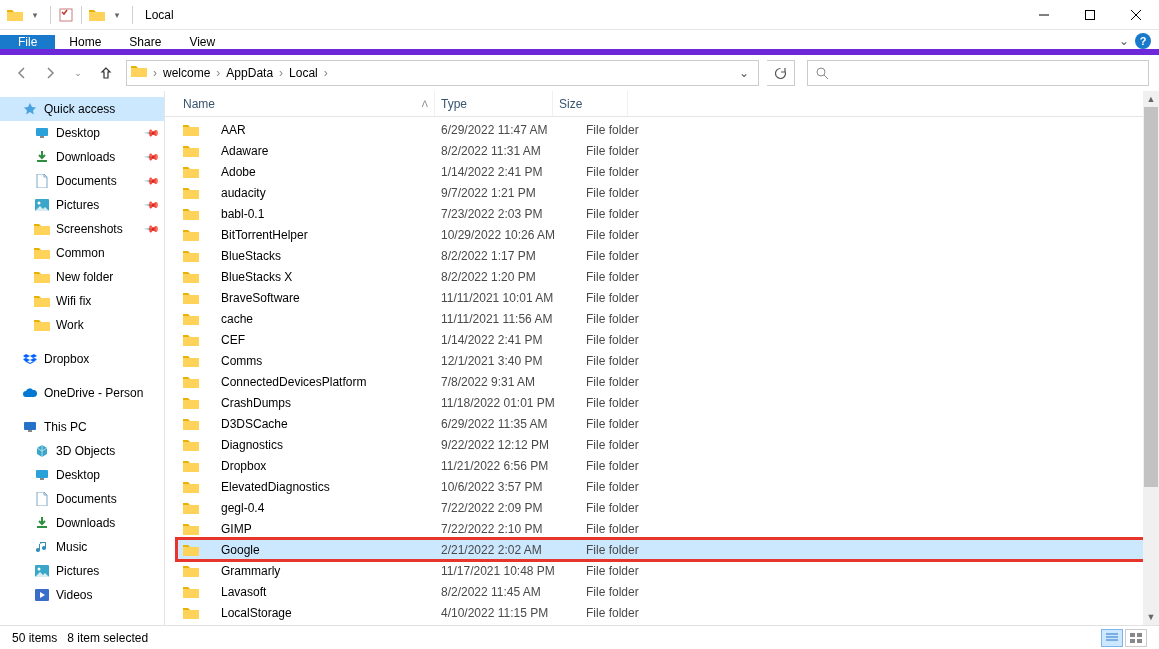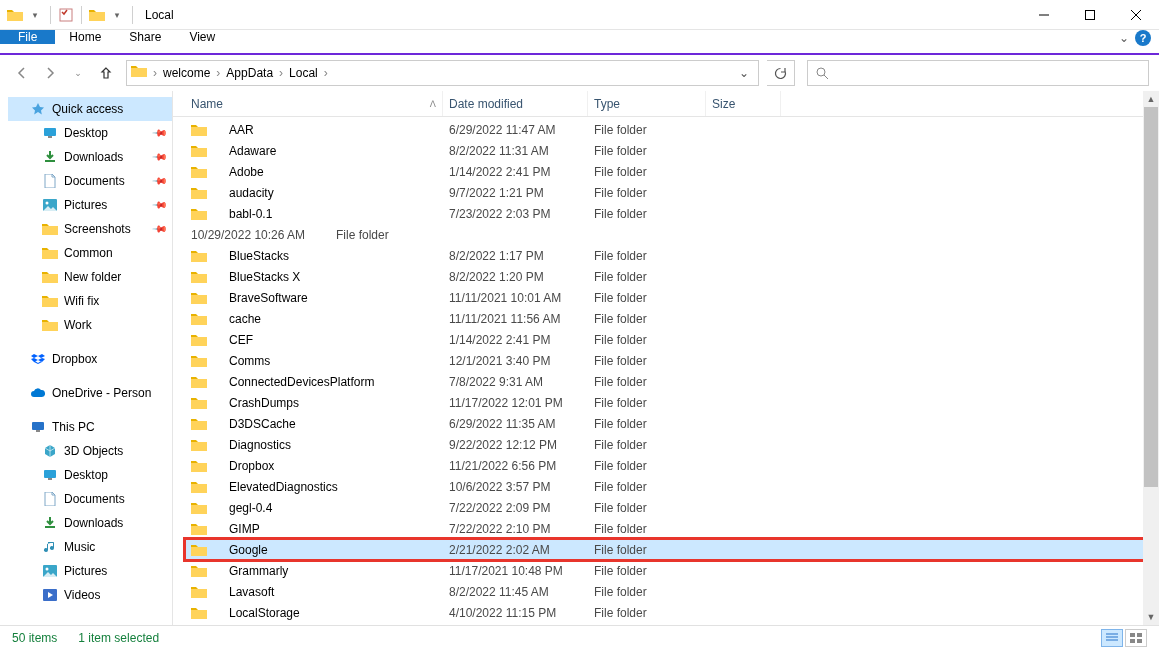--- a/index.html
+++ b/index.html
@@ -8,21 +8,21 @@
 
 .titlebar { height: 30px; display: flex; align-items: center; background: #fff; border-bottom: 1px solid #e5e5e5; }
 .titlebar-left { display: flex; align-items: center; padding-left: 6px; gap: 2px; }
 .qat-icon { width: 18px; height: 18px; display: flex; align-items: center; justify-content: center; }
 .titlebar-sep { width: 1px; height: 18px; background: #d0d0d0; margin: 0 4px; }
 .titlebar-title { margin-left: 6px; font-size: 12px; }
 .titlebar-right { margin-left: auto; display: flex; }
 .win-btn { width: 46px; height: 30px; display: flex; align-items: center; justify-content: center; cursor: default; }
 
 
-.ribbon { height: 25px; display: flex; align-items: flex-start; border-bottom: 2px solid #6d28d9; }
+.ribbon { height: 25px; display: flex; align-items: flex-end; border-bottom: 6px solid #6d28d9; }
 .ribbon-tab { padding: 0 14px; display: flex; align-items: center; cursor: default; font-size: 12px; }
 .ribbon-tab.file { background: #1979ca; color: #fff; padding: 0 18px; }
 .ribbon-right { margin-left: auto; display: flex; align-items: center; padding-right: 8px; gap: 6px; }
 .chev-down { color: #5b5b5b; }
 .help-icon { width: 16px; height: 16px; border-radius: 50%; background: #1979ca; color: #fff; display: flex; align-items: center; justify-content: center; font-size: 11px; font-weight: bold; }
 
 
 .navbar { height: 36px; display: flex; align-items: center; padding: 4px 10px; gap: 4px; }
 .nav-btn { width: 24px; height: 24px; display: flex; align-items: center; justify-content: center; color: #888; cursor: default; }
 .nav-btn.enabled { color: #333; }
@@ -32,21 +32,21 @@
 .crumb-sep { color: #888; padding: 0 2px; }
 .addr-right { margin-left: auto; display: flex; align-items: center; }
 .addr-btn { width: 24px; height: 24px; display: flex; align-items: center; justify-content: center; color: #555; }
 .refresh-box { width: 28px; height: 26px; border: 1px solid #ccc; border-left: none; display: flex; align-items: center; justify-content: center; margin-right: 8px; }
 .searchbox { width: 342px; height: 26px; border: 1px solid #ccc; display: flex; align-items: center; padding: 0 8px; }
 .searchbox input { border: none; outline: none; flex: 1; font-size: 12px; color: #666; }
 .search-ico { color: #888; margin-right: 6px; }
 
 
 .main { flex: 1; display: flex; overflow: hidden; }
-.sidebar { width: 165px; border-right: 1px solid #e5e5e5; overflow-y: auto; padding-top: 6px; margin-left: 8px; }
+.sidebar { width: 165px; border-right: 1px solid #e5e5e5; overflow-y: auto; padding-top: 6px; }
 .side-item { display: flex; align-items: center; height: 24px; padding-left: 22px; gap: 6px; cursor: default; position: relative; }
 .side-item.pinnable { padding-right: 22px; }
 .side-item.sub { padding-left: 34px; }
 .side-item.sub2 { padding-left: 34px; }
 .pin { position: absolute; right: 6px; color: #8a8a8a; transform: rotate(45deg); font-size: 10px; }
 .side-icon { width: 16px; height: 16px; display: flex; align-items: center; justify-content: center; }
 .side-label { white-space: nowrap; overflow: hidden; text-overflow: ellipsis; }
 .side-group { margin-bottom: 10px; }
 .side-sel { background: #cce8ff; }
 
@@ -65,21 +65,21 @@
 .row.selected { background: #cce8ff; }
 .row.highlight-box { outline: 3px solid #e8352c; outline-offset: -1px; }
 .cell { padding: 0 6px; white-space: nowrap; overflow: hidden; }
 .cell.name { width: 258px; display: flex; align-items: center; gap: 22px; }
 .cell.date { width: 145px; color: #494949; }
 .cell.type { width: 118px; color: #494949; }
 .cell.size { width: 75px; color: #494949; }
 .folder-ico { width: 16px; height: 14px; }
 
 
-.statusbar { height: 24px; border-top: 1px solid #e1e1e1; display: flex; align-items: center; padding: 0 12px; gap: 21px; font-size: 12px; color: #15803d; }
+.statusbar { height: 24px; border-top: 1px solid #e1e1e1; display: flex; align-items: center; padding: 0 12px; gap: 10px; font-size: 12px; color: #000000; }
 .status-right { margin-left: auto; display: flex; gap: 2px; }
 .view-btn { width: 22px; height: 18px; border: 1px solid #ccc; display: flex; align-items: center; justify-content: center; }
 .view-btn.active { background: #cce8ff; border-color: #7eb4ea; }
 
 
 .fld-back { fill: #e8b200; }
 .fld-front { fill: #ffd35a; }
 
 
 .scroll-track { position: absolute; right: 0; top: 0; bottom: 0; width: 16px; background: #f0f0f0; }
@@ -395,21 +395,20 @@
         </div>
     </div>
   </div>
 
   <div class="content">
     <div class="col-headers">
       <div class="col name">
           <span>Name</span>
           <span class="sort-ind">ᐱ</span>
         </div>
-      <div class="col date">Date modified</div>
       <div class="col type">Type</div>
       <div class="col size">Size</div>
     </div>
     <div class="filelist" id="filelist">
         <div class="row">
           <div class="cell name">
             <span>
               <svg class="folder-ico" width="16" height="14" viewBox="0 0 16 14">
                 <path class="fld-back" d="M0 2h5l2 2h9v9H0z"></path>
                 <path class="fld-front" d="M0 4h16v9H0z"></path>
@@ -471,20 +470,29 @@
                 <path class="fld-front" d="M0 4h16v9H0z"></path>
               </svg>
             </span>
             <span>babl-0.1</span>
           </div>
           <div class="cell date">7/23/2022 2:03 PM</div>
           <div class="cell type">File folder</div>
           <div class="cell size"></div>
         </div>
         <div class="row">
+          <div class="cell name">
+            <span>
+              <svg class="folder-ico" width="16" height="14" viewBox="0 0 16 14">
+                <path class="fld-back" d="M0 2h5l2 2h9v9H0z"></path>
+                <path class="fld-front" d="M0 4h16v9H0z"></path>
+              </svg>
+            </span>
+            <span>BitTorrentHelper</span>
+          </div>
           <div class="cell date">10/29/2022 10:26 AM</div>
           <div class="cell type">File folder</div>
           <div class="cell size"></div>
         </div>
         <div class="row">
           <div class="cell name">
             <span>
               <svg class="folder-ico" width="16" height="14" viewBox="0 0 16 14">
                 <path class="fld-back" d="M0 2h5l2 2h9v9H0z"></path>
                 <path class="fld-front" d="M0 4h16v9H0z"></path>
@@ -583,21 +591,21 @@
         <div class="row">
           <div class="cell name">
             <span>
               <svg class="folder-ico" width="16" height="14" viewBox="0 0 16 14">
                 <path class="fld-back" d="M0 2h5l2 2h9v9H0z"></path>
                 <path class="fld-front" d="M0 4h16v9H0z"></path>
               </svg>
             </span>
             <span>CrashDumps</span>
           </div>
-          <div class="cell date">11/17/2022 12:01 PM</div>
+          <div class="cell date">11/18/2022 01:01 PM</div>
           <div class="cell type">File folder</div>
           <div class="cell size"></div>
         </div>
         <div class="row">
           <div class="cell name">
             <span>
               <svg class="folder-ico" width="16" height="14" viewBox="0 0 16 14">
                 <path class="fld-back" d="M0 2h5l2 2h9v9H0z"></path>
                 <path class="fld-front" d="M0 4h16v9H0z"></path>
               </svg>
@@ -738,21 +746,21 @@
     <div class="scroll-track">
       <div class="scroll-arrow">▲</div>
       <div class="scroll-thumb" style="top:16px;height:380px;"></div>
       <div class="scroll-arrow" style="position:absolute;bottom:0;">▼</div>
     </div>
   </div>
 </div>
 
 <div class="statusbar">
   <span>50 items</span>
-  <span>1 item selected</span>
+  <span>8 item selected</span>
   <div class="status-right">
     <div class="view-btn active">
       <svg width="12" height="10" viewBox="0 0 12 10">
           <line x1="0" y1="1" x2="12" y2="1" stroke="#2672c9"></line>
           <line x1="0" y1="4" x2="12" y2="4" stroke="#2672c9"></line>
           <line x1="0" y1="7" x2="12" y2="7" stroke="#2672c9"></line>
         </svg>
     </div>
     <div class="view-btn">
       <svg width="12" height="10" viewBox="0 0 12 10">

